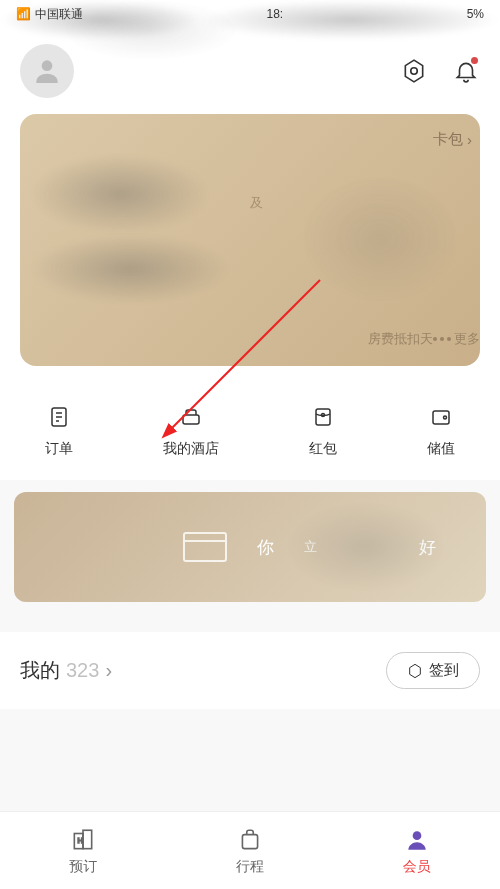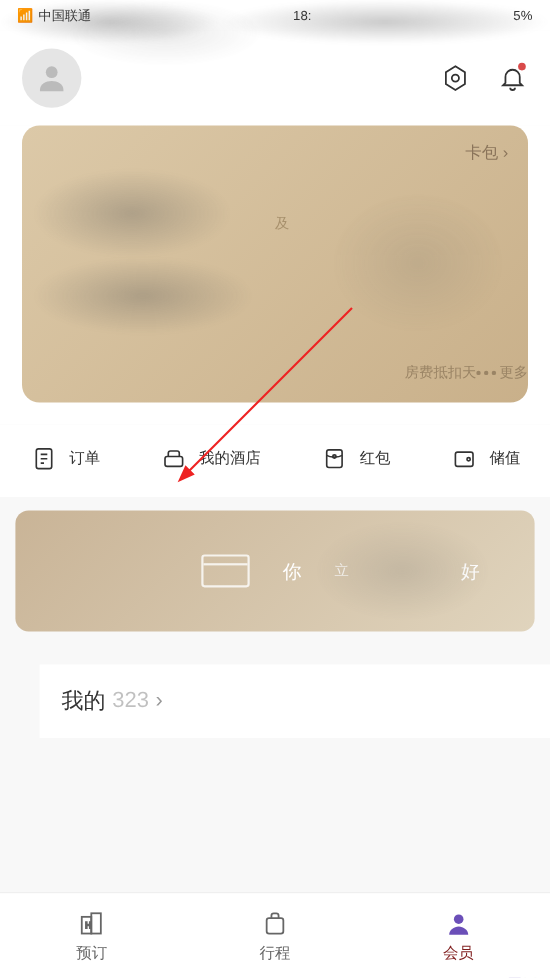--- a/index.html
+++ b/index.html
@@ -58,21 +58,21 @@
       width: 100%;
       height: 252px;
       border-radius: 16px;
       background: linear-gradient(135deg, #dcc9a8 0%, #c9b08a 100%);
       padding: 18px 20px;
       position: relative;
       overflow: hidden;
     }
     .card-wallet {
       position: absolute;
-      top: 16px; right: 18px;
+      top: 16px; right: 8px;
       color: #8a745a;
       font-size: 15px;
       display: flex; align-items: center; gap: 4px;
     }
     .card-bottom {
       position: absolute;
       bottom: 18px; left: 0; right: 0;
       display: flex;
       justify-content: flex-end;
       color: #9a8465;
@@ -82,21 +82,21 @@
     .dots { display: flex; gap: 3px; }
     .dots span { width: 4px; height: 4px; border-radius: 50%; background: #9a8465; }
     .quick-menu {
       background: #fff;
       padding: 18px 0 22px;
       display: flex;
       justify-content: space-around;
     }
     .quick-item {
       display: flex;
-      flex-direction: row;
+      flex-direction: column;
       align-items: center;
       gap: 10px;
       color: #333;
     }
     .quick-icon {
       width: 26px; height: 26px;
       display: flex; align-items: center; justify-content: center;
     }
     .quick-label { font-size: 14px; }
     .banner-section {
@@ -138,21 +138,20 @@
     }
     .pager .active { background: #6b4fb8; }
     .pager .inactive { background: #fff; border: 1px solid #ddd; }
     .points-section {
       background: #fff;
       margin-top: 18px;
       padding: 20px;
       display: flex;
       justify-content: space-between;
       align-items: center;
-      margin-left: 36px;
     }
     .points-title {
       font-size: 20px;
       font-weight: 500;
       color: #333;
       display: flex; align-items: center; gap: 6px;
     }
     .signin-btn {
       padding: 8px 20px;
       border: 1px solid #ccc;
@@ -172,21 +171,21 @@
       align-items: center;
     }
     .tab-item {
       display: flex;
       flex-direction: column;
       align-items: center;
       gap: 4px;
       color: #666;
       font-size: 14px;
     }
-    .tab-item.active { color: #7f1d1d; align-items: center; }
+    .tab-item.active { color: #ef4444; align-items: center; }
     .tab-icon { width: 28px; height: 28px; display: flex; align-items: center; justify-content: center; }
     .arrow-annotation {
       position: absolute;
       top: 270px;
       left: 160px;
       pointer-events: none;
       z-index: 100;
     }
     .smudge {
       position: absolute;
@@ -317,20 +316,26 @@
     <span class="inactive"></span>
   </div>
 </div>
 
 <div class="points-section">
   <div class="points-title">
     <span>我的</span>
     <span style="opacity:0.3;">323</span>
     <span style="color:#999;">›</span>
   </div>
+  <div class="signin-btn">
+    <svg width="16" height="16" viewBox="0 0 24 24" fill="none" stroke="#333" stroke-width="1.5">
+        <polygon points="12,2 20,7 20,17 12,22 4,17 4,7"></polygon>
+      </svg>
+    <span>签到</span>
+  </div>
   <div class="smudge" style="top:0;left:60px;width:180px;height:60px;opacity:0.4;"></div>
 </div>
 
 <div class="tab-bar">
   <div class="tab-item">
     <div class="tab-icon">
       <svg width="26" height="26" viewBox="0 0 24 24" fill="none" stroke="#666" stroke-width="1.5">
           <rect x="4" y="6" width="8" height="14"></rect>
           <rect x="12" y="3" width="8" height="17"></rect>
           <text x="7" y="15" font-size="7" fill="#666">H</text>

